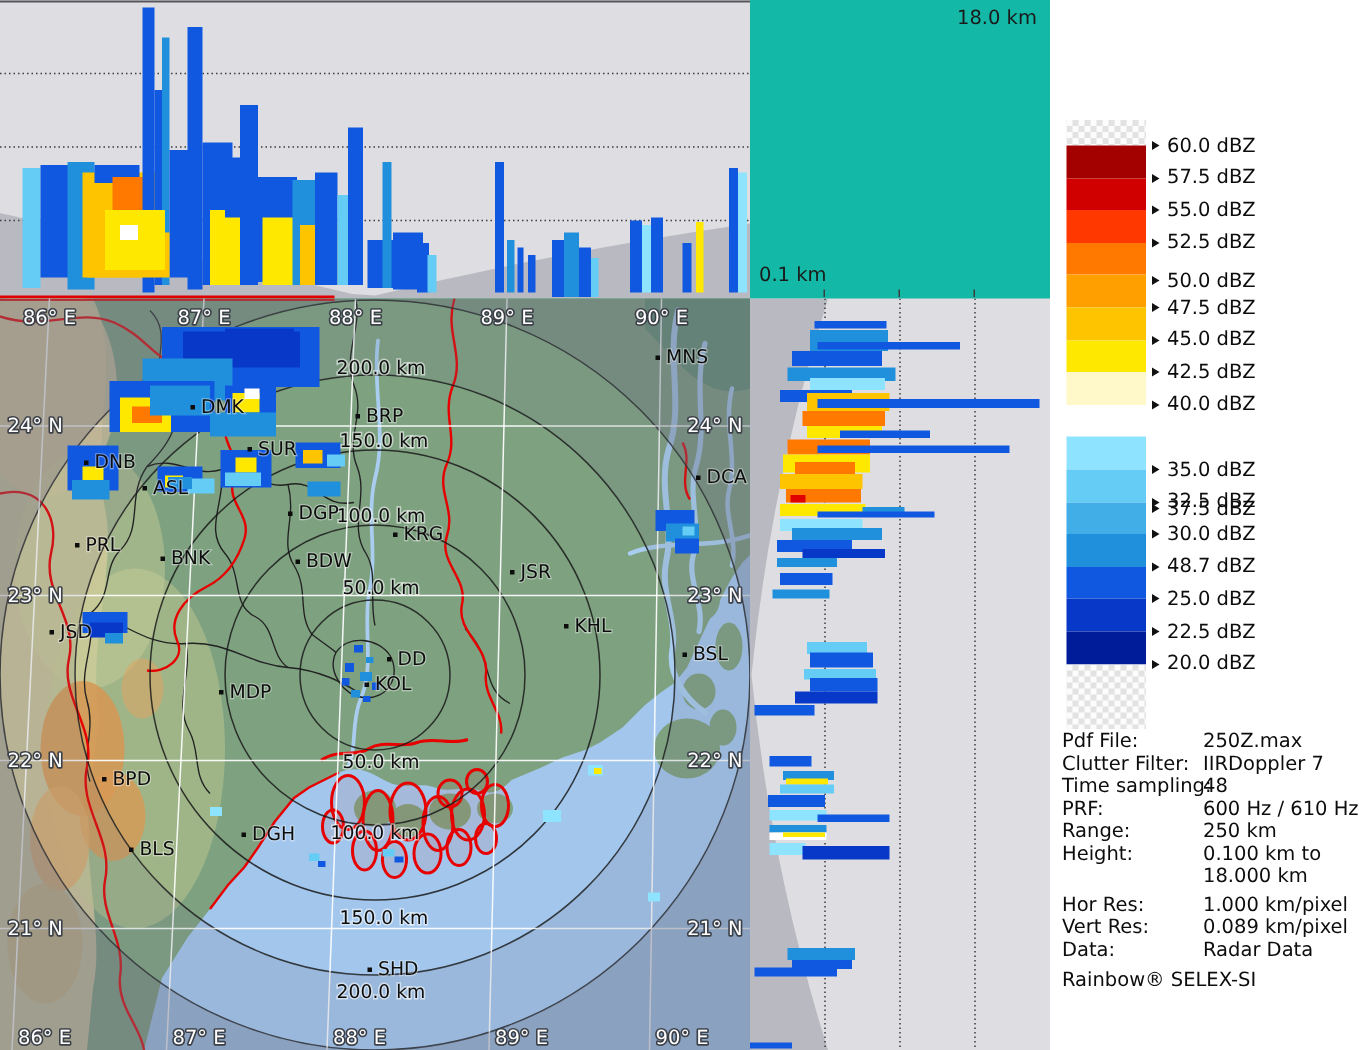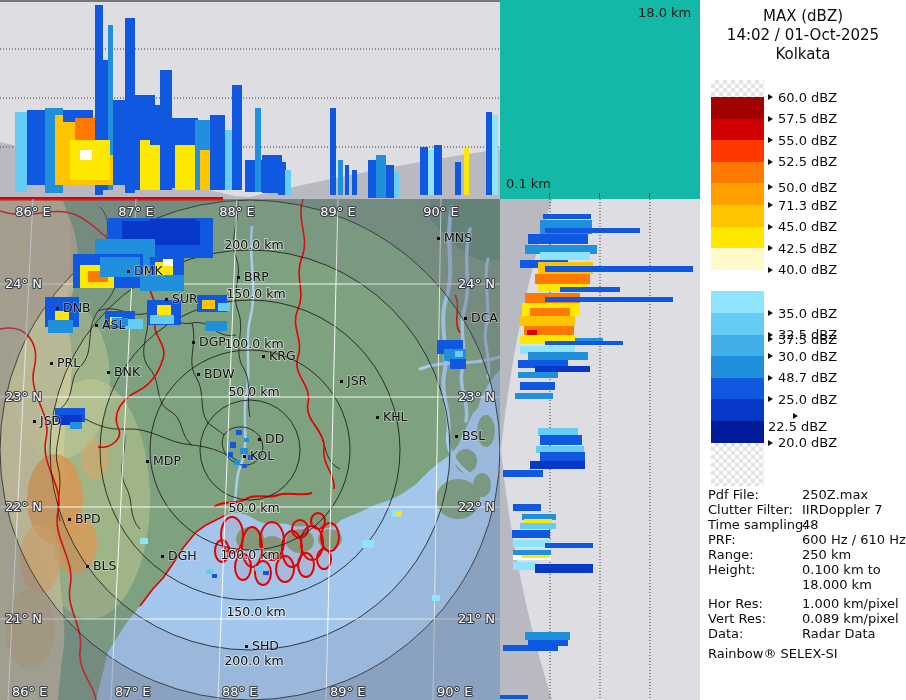--- a/index.html
+++ b/index.html
@@ -394,25 +394,20 @@
           <text x="168" y="361" class="city">DGH</text>
           <rect x="86" y="366" width="3" height="3" fill="#0d0d0d"></rect>
           <text x="93" y="371" class="city">BLS</text>
           <rect x="245" y="446" width="3" height="3" fill="#0d0d0d"></rect>
           <text x="252" y="451" class="city">SHD</text>
         </g>
     </svg>
   </div>
 
   <div id="legend-panel" class="panel">
-    <div id="legend-title">
-      <div>MAX (dBZ)</div>
-      <div>14:02 / 01-Oct-2025</div>
-      <div>Kolkata</div>
-    </div>
     <div id="legend-bar">
         <div class="band checker" style="height: 17px;"></div>
         <div class="band" style="background: rgb(163, 0, 0); height: 21.6px;"></div>
         <div class="band" style="background: rgb(208, 0, 0); height: 21.6px;"></div>
         <div class="band" style="background: rgb(255, 56, 0); height: 21.6px;"></div>
         <div class="band" style="background: rgb(255, 120, 0); height: 21.6px;"></div>
         <div class="band" style="background: rgb(255, 160, 0); height: 21.6px;"></div>
         <div class="band" style="background: rgb(255, 196, 0); height: 21.6px;"></div>
         <div class="band" style="background: rgb(255, 232, 0); height: 21.6px;"></div>
         <div class="band" style="background: rgb(255, 248, 200); height: 21.6px;"></div>
@@ -442,21 +437,21 @@
         <div class="lg-row" style="top: 153.8px;">
           <span class="tri"></span>
           <span>52.5 dBZ</span>
         </div>
         <div class="lg-row" style="top: 179px;">
           <span class="tri"></span>
           <span>50.0 dBZ</span>
         </div>
         <div class="lg-row" style="top: 197px;">
           <span class="tri"></span>
-          <span>71.3 dBZ</span>
+          <span>47.5 dBZ</span>
         </div>
         <div class="lg-row" style="top: 218.6px;">
           <span class="tri"></span>
           <span>45.0 dBZ</span>
         </div>
         <div class="lg-row" style="top: 240.2px;">
           <span class="tri"></span>
           <span>42.5 dBZ</span>
         </div>
         <div class="lg-row" style="top: 261.8px;">
@@ -480,21 +475,21 @@
           <span>30.0 dBZ</span>
         </div>
         <div class="lg-row" style="top: 369.8px;">
           <span class="tri"></span>
           <span>48.7 dBZ</span>
         </div>
         <div class="lg-row" style="top: 391.4px;">
           <span class="tri"></span>
           <span>25.0 dBZ</span>
         </div>
-        <div class="lg-row" style="top: 413px; flex-direction: column;">
+        <div class="lg-row" style="top: 413px;">
           <span class="tri"></span>
           <span>22.5 dBZ</span>
         </div>
         <div class="lg-row" style="top: 434.6px;">
           <span class="tri"></span>
           <span>20.0 dBZ</span>
         </div>
       </div>
     <div id="legend-info">
         <div class="info-row" style="top: 487px;">

